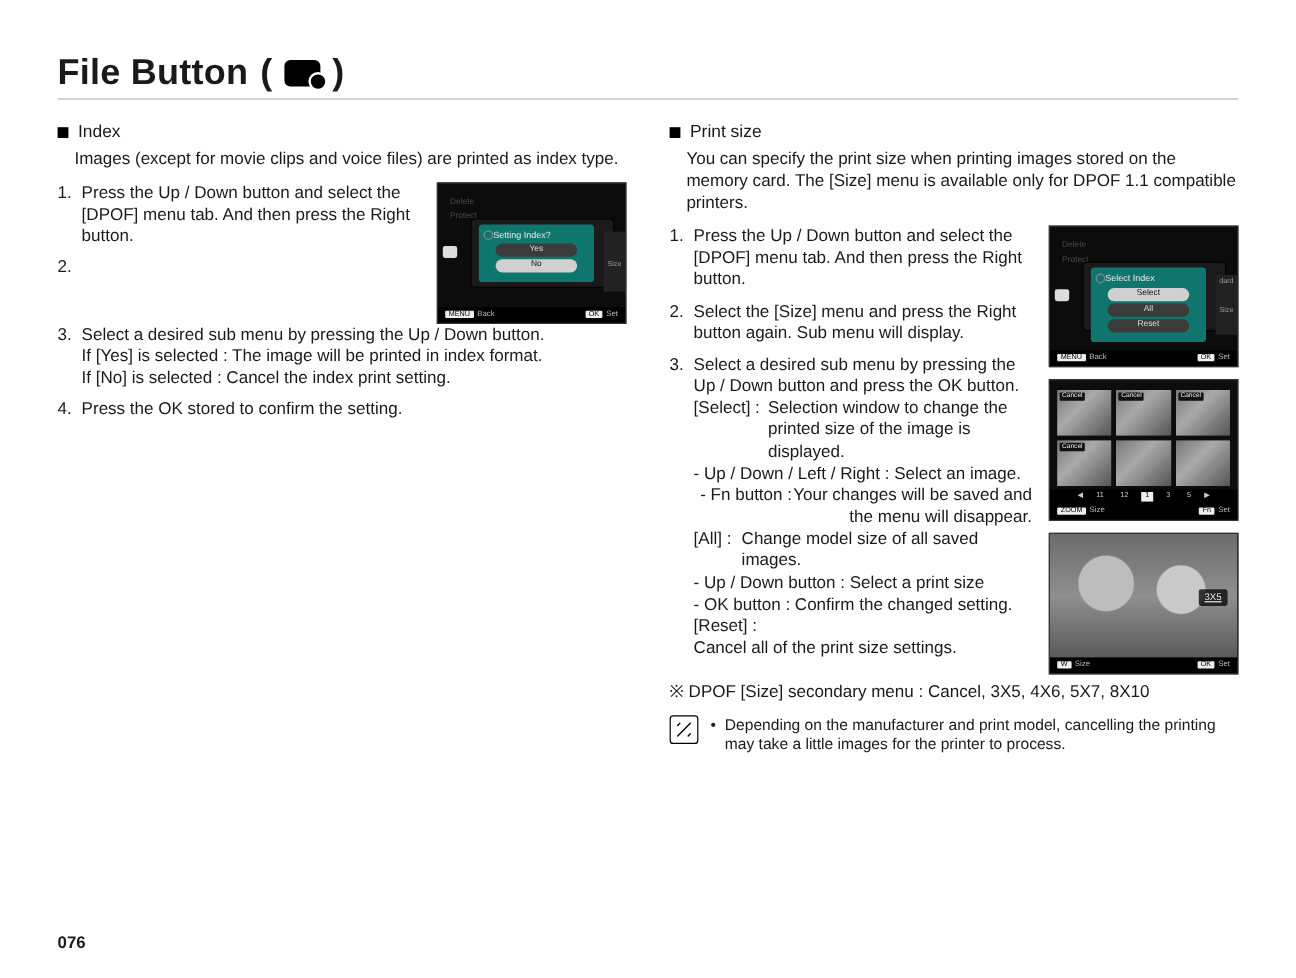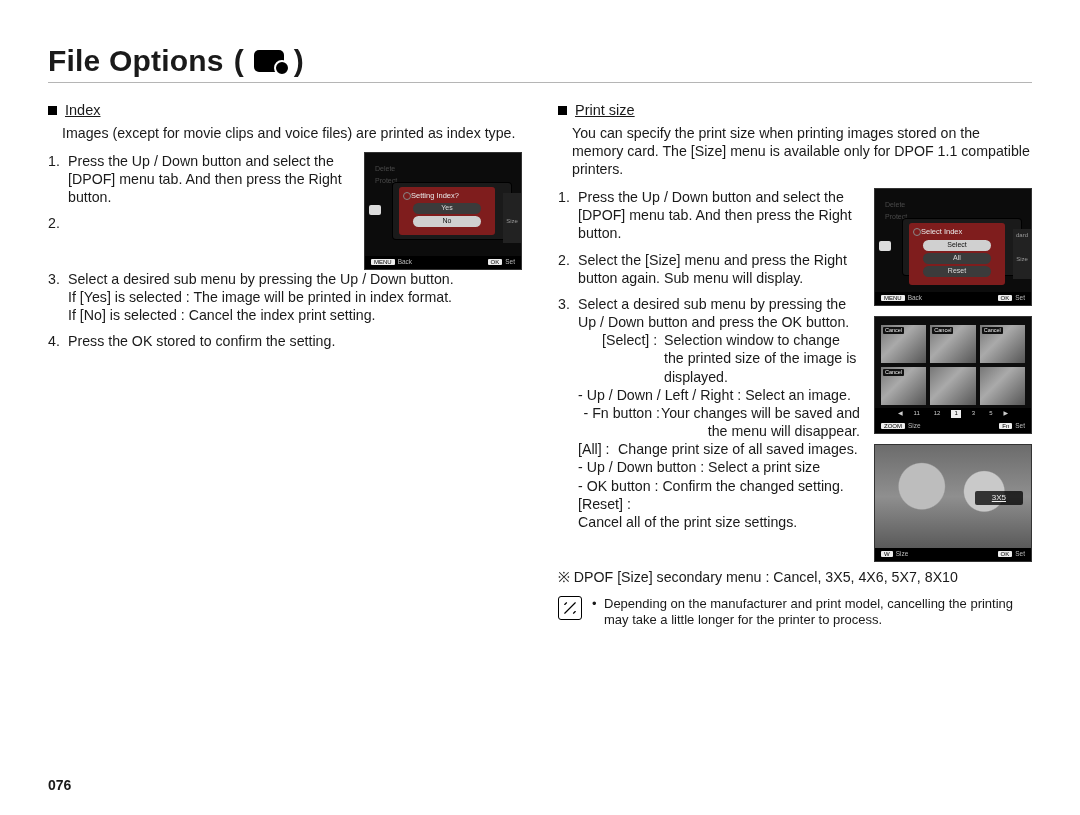--- a/index.html
+++ b/index.html
@@ -11,39 +11,39 @@
   .title { font-size: 30px; font-weight: bold; letter-spacing: .2px; }
   .title-icon { width: 30px; height: 22px; border-radius: 5px; background: #000; position: relative; display: inline-block; }
   .title-icon::after { content:""; position:absolute; right:-6px; bottom:-4px; width:12px; height:12px; background:#000; border-radius:50%; border:2px solid #fff; }
   .title-paren { font-size: 30px; font-weight: bold; }
 
   .cols { display: flex; gap: 36px; font-size: 14.2px; line-height: 1.28; }
   .col { flex: 1; min-width: 0; }
 
   .sect-head { display: flex; align-items: center; gap: 8px; margin-bottom: 4px; }
   .sq { width: 9px; height: 9px; background: #000; display:inline-block; }
-  .sect-head span { font-size: 14.5px; text-decoration: underline; }
+  .sect-head span { font-size: 14.5px; }
 
   .intro { margin: 0 0 10px 14px; }
 
   .step-block { position: relative; }
   .step-block.top { display: flex; gap: 14px; }
   .step-text { flex: 1; }
   ol.steps { list-style: none; padding-left: 0; }
   ol.steps > li { position: relative; padding-left: 20px; margin-bottom: 8px; }
   ol.steps > li .num { position:absolute; left:0; top:0; }
 
   
   .shot { width: 158px; height: auto; font-size: 7px; color:#ccc; }
   .shot-stack { display:flex; flex-direction:column; gap:10px; }
   .lcd { width:158px; height:118px; background:#0c0c0c; border:1px solid #333; position:relative; overflow:hidden; }
   .lcd .faded { position:absolute; left:10px; top:10px; color:#4a4a4a; font-size:7px; line-height:12px; }
   .lcd .panel-outer { position:absolute; left:28px; top:30px; width:118px; height:56px; background:#1a1a1a; border-radius:3px; box-shadow:0 0 0 1px #000; }
   .lcd .panel-right { position:absolute; right:0; top:40px; width:18px; height:50px; background:#222; color:#9a9a9a; font-size:6px; padding:3px 1px; text-align:center; }
-  .lcd .dialog { position:absolute; left:34px; top:34px; width:96px; background:#7f1d1d; border-radius:3px; padding:4px 4px 6px 4px; }
+  .lcd .dialog { position:absolute; left:34px; top:34px; width:96px; background:#0f766e; border-radius:3px; padding:4px 4px 6px 4px; }
   .lcd .dlg-title { color:#e8e8e8; font-size:7.5px; margin-bottom:3px; padding-left:8px; position:relative;}
   .lcd .dlg-title::before { content:""; position:absolute; left:0; top:1px; width:6px; height:6px; border:1px solid #888; border-radius:50%; }
   .lcd .opt { background:#3b3b3b; color:#ddd; font-size:7px; text-align:center; border-radius:6px; margin:2px 10px; padding:1px 0; }
   .lcd .opt.sel { background:#d0d0d0; color:#111; }
   .lcd .bar { position:absolute; left:0; right:0; bottom:0; height:13px; background:#000; display:flex; align-items:center; justify-content:space-between; padding:0 6px; color:#bbb; font-size:6.5px;}
   .lcd .bar .kb { background:#eee; color:#000; padding:0 3px; border-radius:1px; margin-right:3px; font-size:6px;}
   .lcd .icon-left { position:absolute; left:4px; top:52px; width:12px; height:10px; background:#ddd; border-radius:2px; }
 
   .thumb-lcd { width:158px; height:118px; background:#0d0d0d; border:1px solid #333; position:relative; }
   .thumb-grid { position:absolute; left:6px; right:6px; top:8px; bottom:28px; display:grid; grid-template-columns:repeat(3,1fr); grid-template-rows:repeat(2,1fr); gap:4px; }
@@ -53,41 +53,41 @@
   .thumb-lcd .bbar .pg { padding:0 3px;}
   .thumb-lcd .bbar .pg.active { background:#eee; color:#000;}
   .thumb-lcd .bar2 { position:absolute; left:0; right:0; bottom:0; height:13px; background:#000; display:flex; align-items:center; justify-content:space-between; padding:0 6px; color:#bbb; font-size:6.5px;}
   .thumb-lcd .bar2 .kb { background:#eee; color:#000; padding:0 3px; border-radius:1px; margin-right:3px; font-size:6px;}
 
   .photo-lcd { width:158px; height:118px; background:#0d0d0d; border:1px solid #333; position:relative; overflow:hidden; }
   .photo-lcd .img { position:absolute; inset:0 0 13px 0; background:
       radial-gradient(circle at 30% 40%, #bdbdbd 0 18%, transparent 19%),
       radial-gradient(circle at 70% 45%, #c9c9c9 0 16%, transparent 17%),
       linear-gradient(180deg,#6c6c6c,#8f8f8f 50%,#5a5a5a); }
-  .photo-lcd .chip { position:absolute; right:8px; top:46px; background:rgba(0,0,0,.75); color:#eee; font-size:8px; padding:2px 17px; border-radius:2px;text-decoration:underline;}
+  .photo-lcd .chip { position:absolute; right:8px; top:46px; background:rgba(0,0,0,.75); color:#eee; font-size:8px; padding:2px 5px; border-radius:2px;text-decoration:underline;}
   .photo-lcd .bar3 { position:absolute; left:0; right:0; bottom:0; height:13px; background:#000; display:flex; align-items:center; justify-content:space-between; padding:0 6px; color:#bbb; font-size:6.5px;}
   .photo-lcd .bar3 .kb { background:#eee; color:#000; padding:0 3px; border-radius:1px; margin-right:3px; font-size:6px;}
 
   .note { display:flex; gap:10px; margin-top:10px; font-size:13px; line-height:1.25; }
   .note-icon { width:24px; height:24px; border:1.5px solid #000; border-radius:3px; display:flex; align-items:center; justify-content:center; flex:0 0 24px; }
   .note-icon svg { width:14px; height:14px; }
   .note ul { list-style: none; }
   .note li { position:relative; padding-left:12px; }
   .note li::before { content:"•"; position:absolute; left:0; top:0; }
 
   .special { margin-top:6px; }
   .pagenum { position:absolute; left:48px; bottom:22px; font-weight:bold; font-size:14px; }
 </style>
 </head>
 <body>
 
 <div class="page">
 
   <div class="title-row">
-    <span class="title">File Options</span>
+    <span class="title">File Button</span>
     <span class="title-paren">(</span>
     <span class="title-icon"></span>
     <span class="title-paren">)</span>
   </div>
 
   <div class="cols">
 
     <div class="col">
       <div class="sect-head">
         <span class="sq"></span>
@@ -142,32 +142,32 @@
         <span>Print size</span>
       </div>
       <div class="intro">You can specify the print size when printing images stored on the memory card. The [Size] menu is available only for DPOF 1.1 compatible printers.</div>
 
       <div class="step-block top">
         <div class="step-text">
           <ol class="steps">
             <li><span class="num">1.</span><span>Press the Up / Down button and select the [DPOF] menu tab. And then press the Right button.</span></li>
             <li><span class="num">2.</span><span>Select the [Size] menu and press the Right button again. Sub menu will display.</span></li>
             <li><span class="num">3.</span><span>Select a desired sub menu by pressing the Up / Down button and press the OK button.</span>
-              <div style="display:flex;margin-left:24px;">
+              <div style="display:flex;">
                   <span style="width:62px">[Select] :</span>
                   <span style="flex:1">Selection window to change the printed size of the image is displayed.</span>
                 </div>
               <div>- Up / Down / Left / Right : Select an image.</div>
               <div style="display:flex;text-align:right;">
                   <span style="width:82px">- Fn button :</span>
                   <span style="flex:1">Your changes will be saved and the menu will disappear.</span>
                 </div>
               <div style="display:flex;">
                   <span style="width:40px">[All] :</span>
-                  <span style="flex:1">Change print size of all saved images.</span>
+                  <span style="flex:1">Change model size of all saved images.</span>
                 </div>
               <div>- Up / Down button : Select a print size</div>
               <div>- OK button : Confirm the changed setting.</div>
               <div style="display:flex;flex-direction:column;">
                   <span style="width:56px">[Reset] :</span>
                   <span style="flex:1">Cancel all of the print size settings.</span>
                 </div>
             </li>
           </ol>
         </div>
@@ -243,20 +243,20 @@
 
       <div class="special">※ DPOF [Size] secondary menu : Cancel, 3X5, 4X6, 5X7, 8X10</div>
 
       <div class="note">
         <div class="note-icon">
           <svg viewBox="0 0 24 24">
               <path d="M3 21 L21 3 M6 3 C6 3 3 6 3 6 M18 21 C18 21 21 18 21 18" stroke="#000" stroke-width="2" fill="none" stroke-linecap="round"></path>
             </svg>
         </div>
         <ul>
-            <li>Depending on the manufacturer and print model, cancelling the printing may take a little longer for the printer to process.</li>
+            <li>Depending on the manufacturer and print model, cancelling the printing may take a little images for the printer to process.</li>
           </ul>
       </div>
     </div>
   </div>
 
   <div class="pagenum">076</div>
 </div>
 
 </body></html>

